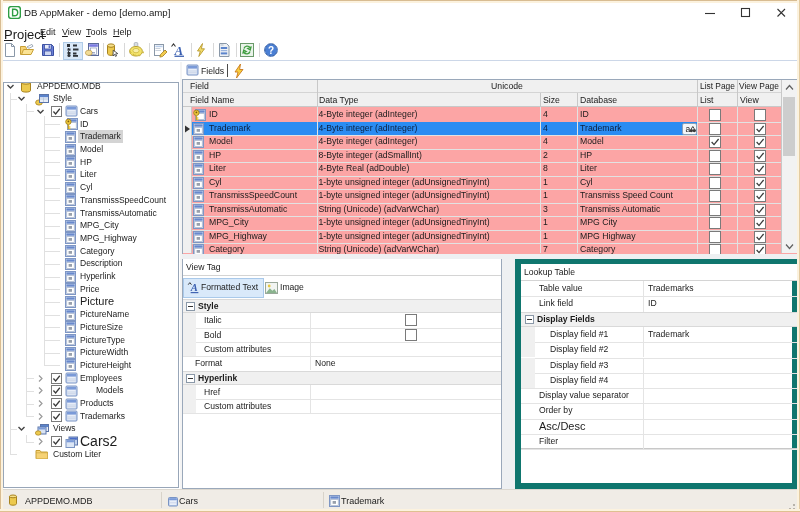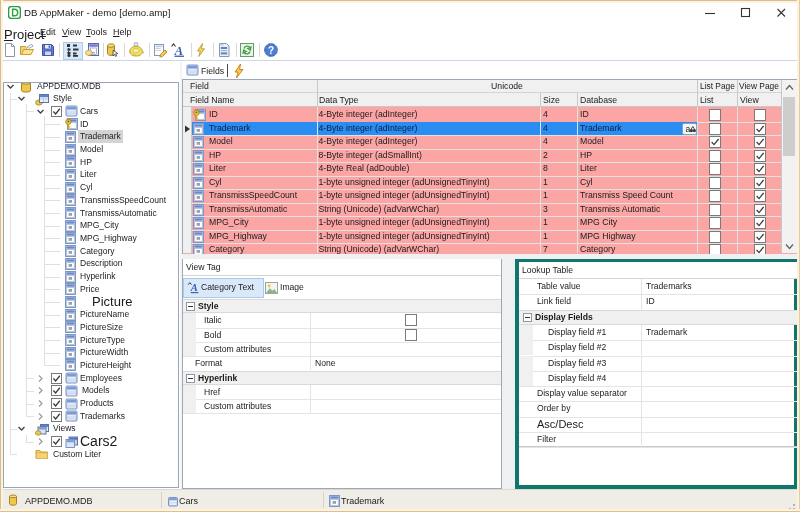--- a/index.html
+++ b/index.html
@@ -339,21 +339,21 @@
 <div class="abs t" style="left:74px;top:199.7px;font-size:8.5px;line-height:13px;padding:0 2px">Price</div>
 <div class="abs" style="left:40px;top:218.9px;width:16px;height:1px;background:#e0e0e0"></div>
 <div class="abs" style="left:61px;top:212.9px">
         <svg width="11" height="12" viewBox="0 0 11 12" style="">
           <rect x="0.5" y="0.5" width="10" height="11" fill="#ccd9ee" stroke="#7e96c4"></rect>
           <rect x="1.4" y="1.4" width="8.2" height="2.2" fill="#6888cc"></rect>
           <rect x="1.8" y="4.4" width="7.4" height="6.2" fill="#fff" stroke="#9aa8c2" stroke-width=".6"></rect>
           <rect x="3.6" y="6" width="3.4" height="2.8" fill="#98a0ac"></rect>
         </svg>
       </div>
-<div class="abs t" style="left:86px;top:212.4px;font-size:13px;line-height:13px;padding:0 2px">Picture</div>
+<div class="abs t" style="left:74px;top:212.4px;font-size:11px;line-height:13px;padding:0 2px">Picture</div>
 <div class="abs" style="left:40px;top:231.6px;width:16px;height:1px;background:#e0e0e0"></div>
 <div class="abs" style="left:61px;top:225.6px">
         <svg width="11" height="12" viewBox="0 0 11 12" style="">
           <rect x="0.5" y="0.5" width="10" height="11" fill="#ccd9ee" stroke="#7e96c4"></rect>
           <rect x="1.4" y="1.4" width="8.2" height="2.2" fill="#6888cc"></rect>
           <rect x="1.8" y="4.4" width="7.4" height="6.2" fill="#fff" stroke="#9aa8c2" stroke-width=".6"></rect>
           <rect x="3.6" y="6" width="3.4" height="2.8" fill="#98a0ac"></rect>
         </svg>
       </div>
 <div class="abs t" style="left:74px;top:225.1px;font-size:8.5px;line-height:13px;padding:0 2px">PictureName</div>
@@ -433,21 +433,21 @@
       </div>
 <div class="abs" style="left:61px;top:301.8px">
         <svg width="13" height="12" viewBox="0 0 13 12" style="">
           <rect x="1" y="1" width="11" height="10" rx="1" fill="#c3d3ee" stroke="#7a94c4" stroke-width="1"></rect>
           <rect x="2" y="2" width="9" height="2.4" fill="#7a9ad8"></rect>
           <rect x="2.4" y="5" width="8.2" height="5.2" fill="#e9eef8"></rect>
           <line x1="2.4" y1="7" x2="10.6" y2="7" stroke="#b8c6e0" stroke-width=".7"></line>
           <line x1="2.4" y1="8.8" x2="10.6" y2="8.8" stroke="#b8c6e0" stroke-width=".7"></line>
         </svg>
       </div>
-<div class="abs t" style="left:74px;top:301.3px;font-size:8.5px;line-height:13px;padding:0 4px">Models</div>
+<div class="abs t" style="left:74px;top:301.3px;font-size:8.5px;line-height:13px;padding:0 18px">Models</div>
 <div class="abs" style="left:22px;top:320.5px;width:8px;height:1px;background:#e0e0e0"></div>
 <div class="abs" style="left:32px;top:316.0px">
         <svg width="9" height="9" viewBox="0 0 9 9" style="">
           <path d="M3 1.5 6 4.5 3 7.5" fill="none" stroke="#9a9a9a" stroke-width="1.2"></path>
         </svg>
       </div>
 <div class="abs" style="left:47px;top:315.0px">
         <svg width="11" height="11" viewBox="0 0 11 11" style="">
           <rect x="0.5" y="0.5" width="10" height="10" fill="#fff" stroke="#7a7a7a"></rect>
           <path d="M2.42 5.5 4.62 7.92 8.8 2.75" fill="none" stroke="#3a3a3a" stroke-width="1.25"></path>
@@ -868,21 +868,21 @@
 <div class="abs" style="left:182px;top:258px;width:320px;height:231px;background:#fff;border:1px solid #9aa8ba">
 <div class="abs" style="left:0px;top:0px;width:318px;height:17px;background:#fff;border-bottom:1px solid #d4d4d4"></div>
 <div class="abs t" style="left:3px;top:3px;font-size:8.6px">View Tag</div>
 <div class="abs" style="left:0px;top:19px;width:81px;height:20px;background:#d9e9fa;border:1px solid #a9c9ea"></div>
 <div class="abs" style="left:3px;top:22px"></div>
 <svg class="abs" style="left:4px;top:22px" width="13" height="13" viewBox="0 0 16 16">
         <path d="M1.5 4.5 3.5 2l2 2.5" fill="none" stroke="#333" stroke-width="1.2"></path>
         <text x="4.5" y="12.5" font-family="Liberation Serif" font-size="13" font-style="italic" font-weight="bold" fill="#3a5fb0">A</text>
         <rect x="4.5" y="13.6" width="9.5" height="1.4" fill="#3a5fb0"></rect>
       </svg>
-<div class="abs t" style="left:18px;top:23px;font-size:8.6px">Category Text</div>
+<div class="abs t" style="left:18px;top:23px;font-size:8.6px">Formatted Text</div>
 <svg class="abs" style="left:82px;top:23px" width="13" height="12">
         <rect x="0.5" y="0.5" width="12" height="11" fill="#f2f5f2" stroke="#9aa89a"></rect>
         <circle cx="4.2" cy="4" r="1.4" fill="#e8c840"></circle>
         <path d="M1 11 4.8 6.2l2.6 2.6 2-1.8 2.6 4z" fill="#8ab48e"></path>
       </svg>
 <div class="abs t" style="left:97px;top:23px;font-size:8.6px">Image</div>
 <div class="abs" style="left:0px;top:40.0px;width:318px;height:14.3px;background:#f0f0f0;border-top:1px solid #d9d9d9;border-bottom:1px solid #d9d9d9"></div>
 <svg class="abs" style="left:3px;top:43.0px" width="9" height="9">
         <rect x="0.5" y="0.5" width="8" height="8" fill="#fff" stroke="#8a98a8"></rect>
         <path d="M2 4.5h5" stroke="#333" stroke-width="1"></path>
@@ -922,21 +922,21 @@
 <div class="abs t" style="left:15px;top:111.5px;font-size:8.6px;font-weight:bold;line-height:14.3px">Hyperlink</div>
 <div class="abs" style="left:0px;top:125.8px;width:13px;height:14.3px;background:#f0f0f0"></div>
 <div class="abs" style="left:0px;top:140.1px;width:318px;height:1px;background:#e4e4e4"></div>
 <div class="abs t" style="left:21px;top:125.8px;font-size:8.6px;line-height:14.3px">Href</div>
 <div class="abs" style="left:127px;top:125.8px;width:1px;height:14.3px;background:#e4e4e4"></div>
 <div class="abs" style="left:0px;top:140.1px;width:13px;height:14.3px;background:#f0f0f0"></div>
 <div class="abs" style="left:0px;top:154.4px;width:318px;height:1px;background:#e4e4e4"></div>
 <div class="abs t" style="left:21px;top:140.1px;font-size:8.6px;line-height:14.3px">Custom attributes</div>
 <div class="abs" style="left:127px;top:140.1px;width:1px;height:14.3px;background:#e4e4e4"></div>
 </div>
-<div class="abs" style="left:515px;top:258px;width:283px;height:231px;background:#fff;border:4px solid #0f766e">
+<div class="abs" style="left:515px;top:258px;width:283px;height:231px;background:#fff;border:6px solid #0f766e">
 <div class="abs" style="left:0px;top:0px;width:281px;height:17px;background:#fff;border-bottom:1px solid #d4d4d4"></div>
 <div class="abs t" style="left:3px;top:3px;font-size:8.6px">Lookup Table</div>
 <div class="abs" style="left:0px;top:17px;width:281px;height:168px;border-bottom:1px solid #c8c8c8"></div>
 <div class="abs" style="left:0px;top:32.3px;width:281px;height:1px;background:#e4e4e4"></div>
 <div class="abs t" style="left:18px;top:17.0px;font-size:8.6px;line-height:15px">Table value</div>
 <div class="abs" style="left:122px;top:17.0px;width:1px;height:15.3px;background:#e4e4e4"></div>
 <div class="abs t" style="left:127px;top:17.0px;font-size:8.6px;line-height:15px">Trademarks</div>
 <div class="abs" style="left:0px;top:47.6px;width:281px;height:1px;background:#e4e4e4"></div>
 <div class="abs t" style="left:18px;top:32.3px;font-size:8.6px;line-height:15px">Link field</div>
 <div class="abs" style="left:122px;top:32.3px;width:1px;height:15.3px;background:#e4e4e4"></div>

